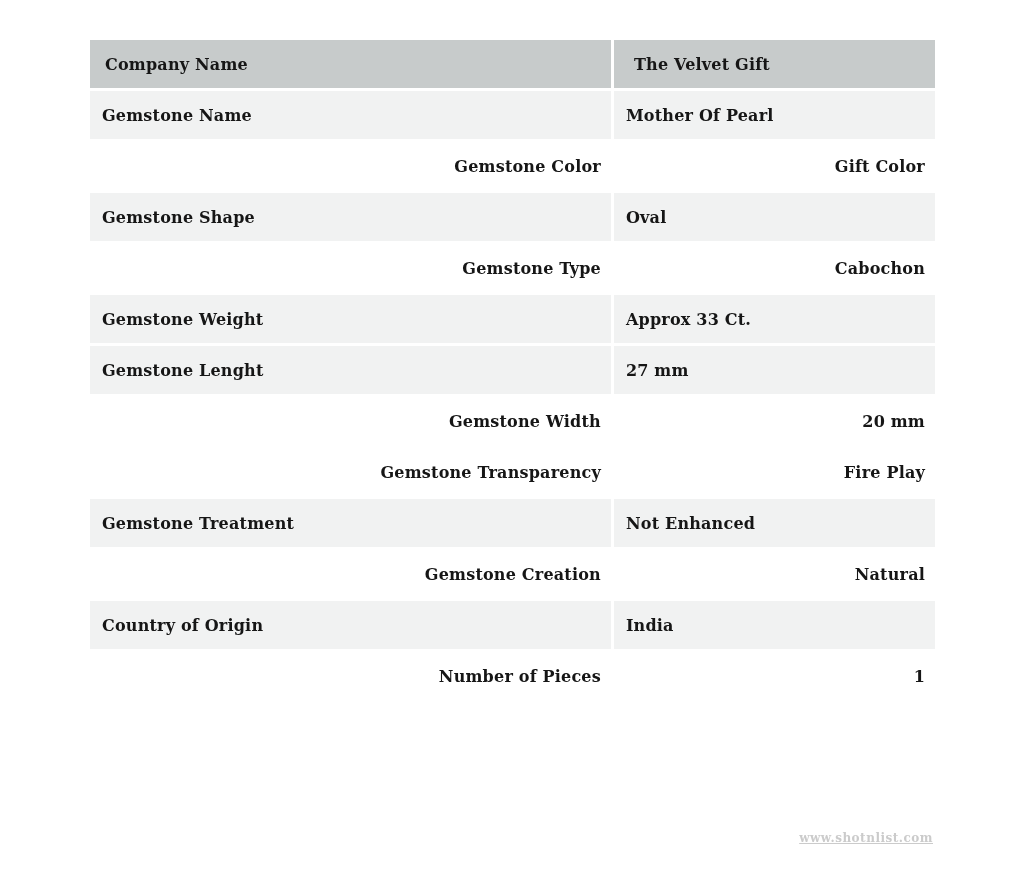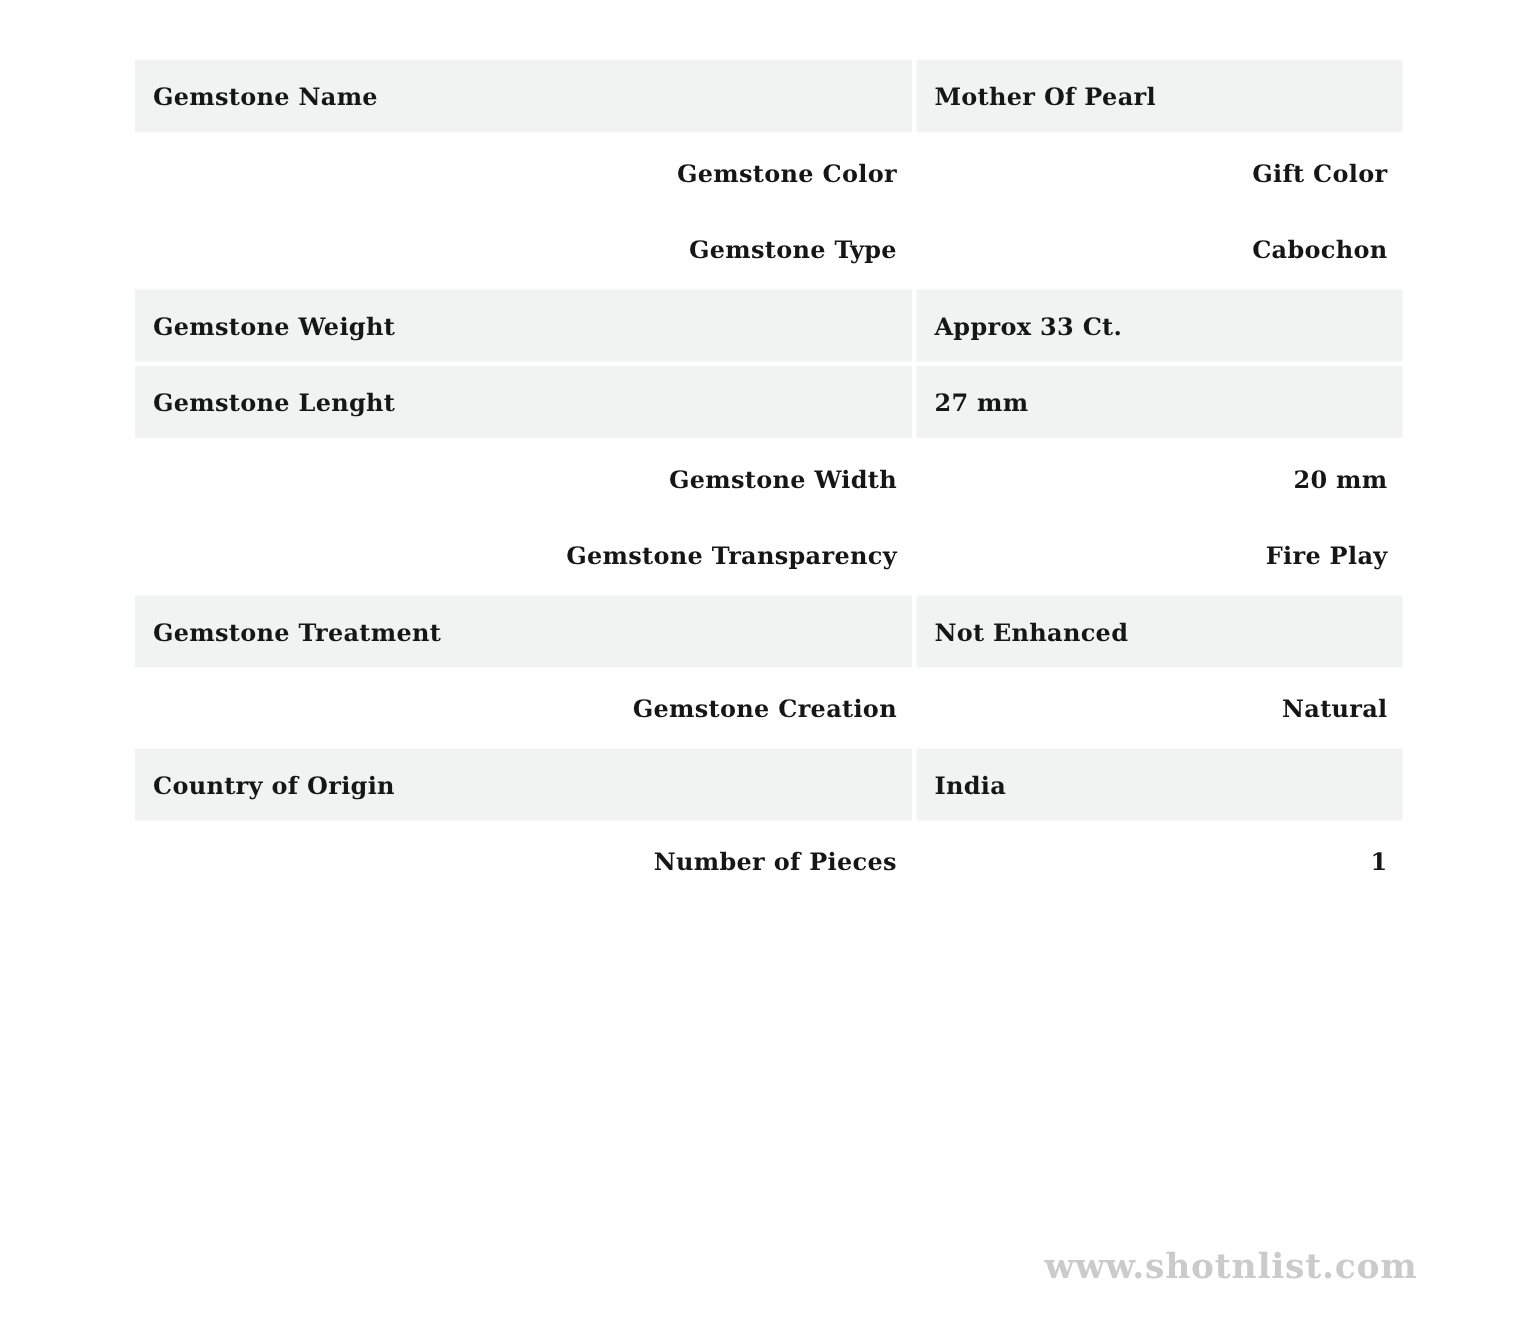--- a/index.html
+++ b/index.html
@@ -34,40 +34,49 @@
     white-space: nowrap;
   }
   td.label-cell { width: 58.9%; padding: 0 10px 0 15px; }
   td.value-cell { padding: 0 10px 0 20px; }
   tr.header-row td { background: var(--header-bg, #c7cbcb); }
   tr.alt-row td    { background: var(--alt-row-bg, #f1f2f2); padding-left: 12px; }
   tr.plain-row td  { background: var(--row-bg, #ffffff); text-align: right; }
   .watermark {
     position: absolute;
     top: 831px;
-    right: 79px;
+    right: 91px;
     font-weight: bold;
-    font-size: 23px;
+    font-size: 12px;
     letter-spacing: 0.5px;
     color: var(--watermark, #cbcbcb);
+    text-decoration: underline;
   }
 </style>
 </head>
 <body>
 
 <div class="table-wrap">
   <table class="spec-table">
     <tbody id="spec-body">
+        <tr class="header-row">
+    <td class="label-cell">Company Name</td>
+    <td class="value-cell">The Velvet Gift</td>
+  </tr>
         <tr class="alt-row">
     <td class="label-cell">Gemstone Name</td>
     <td class="value-cell">Mother Of Pearl</td>
   </tr>
         <tr class="plain-row">
     <td class="label-cell">Gemstone Color</td>
     <td class="value-cell">Gift Color</td>
+  </tr>
+        <tr class="alt-row">
+    <td class="label-cell">Gemstone Shape</td>
+    <td class="value-cell">Oval</td>
   </tr>
         <tr class="plain-row">
     <td class="label-cell">Gemstone Type</td>
     <td class="value-cell">Cabochon</td>
   </tr>
         <tr class="alt-row">
     <td class="label-cell">Gemstone Weight</td>
     <td class="value-cell">Approx 33 Ct.</td>
   </tr>
         <tr class="alt-row">

